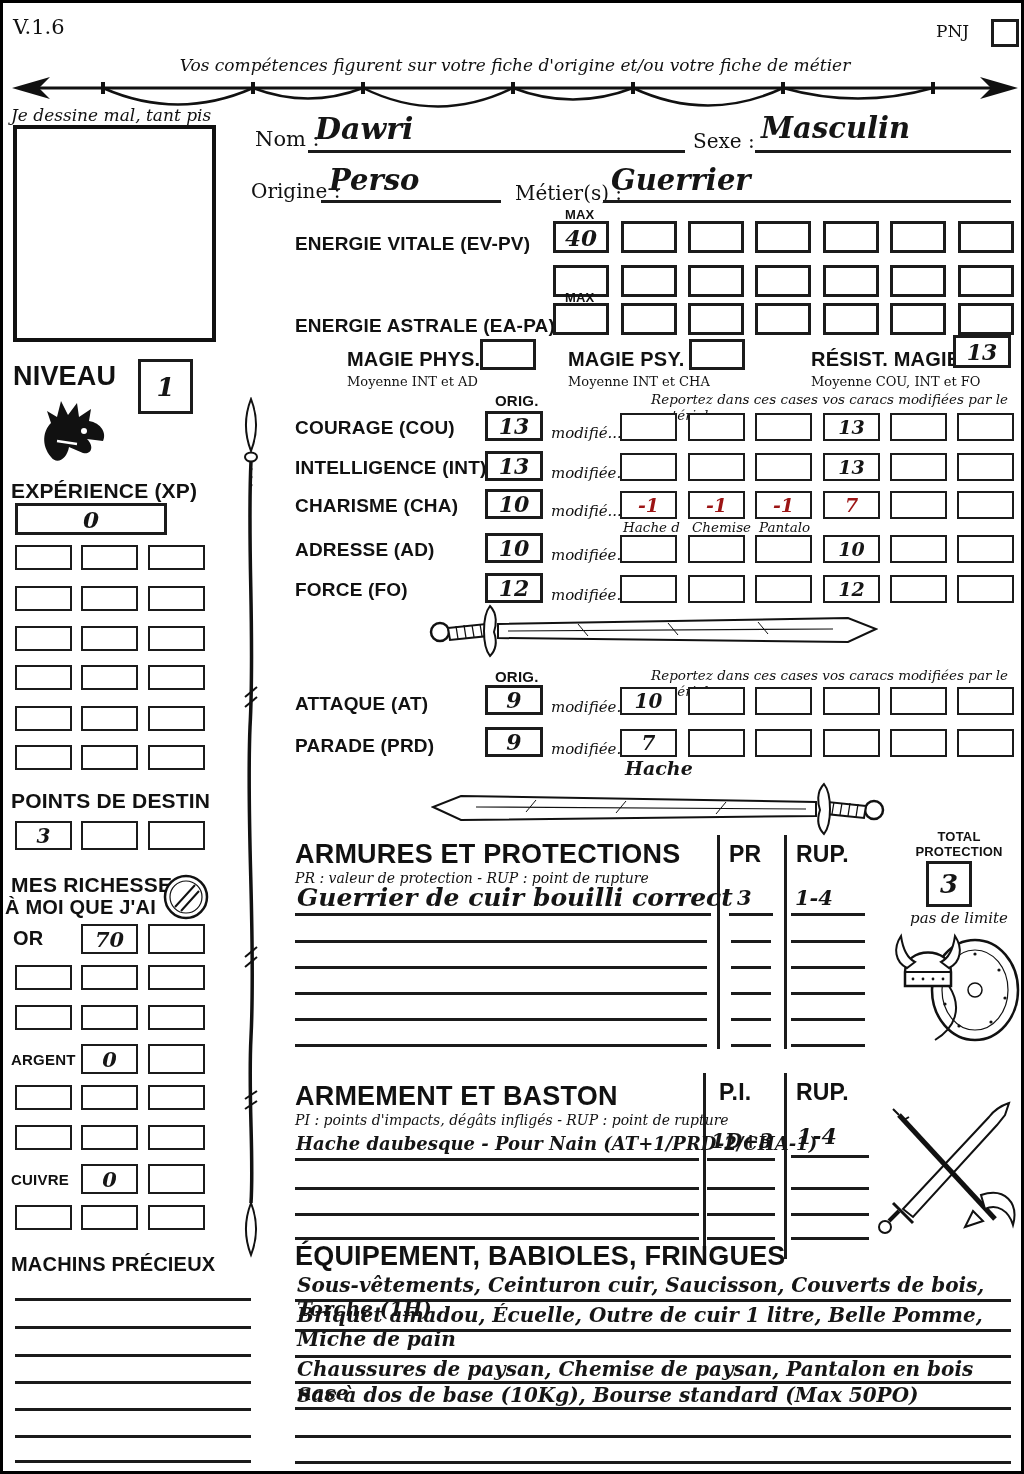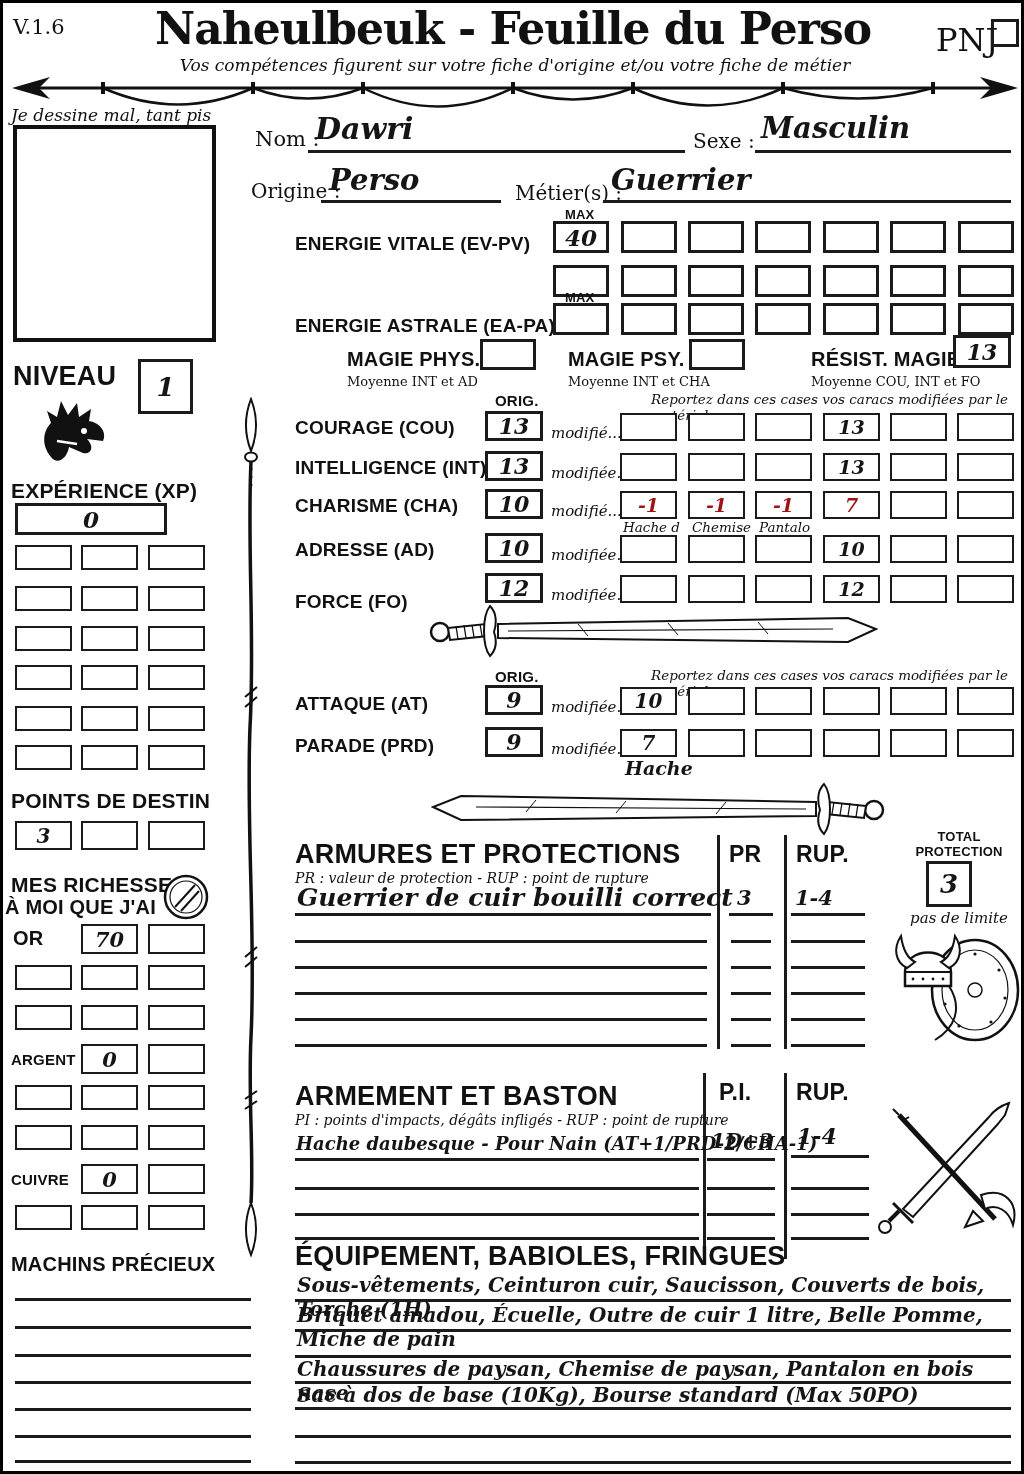--- a/index.html
+++ b/index.html
@@ -23,22 +23,21 @@
   .hl { position:absolute; height:2.5px; background:#1b1b1b; }
   .vl { position:absolute; width:2.5px; background:#1b1b1b; }
   svg { display:block; }
 </style>
 </head>
 <body>
 
 <div id="page">
 
   <div class="abs fC" style="left:10px;top:12px;font-size:21px">V.1.6</div>
-  <div class="abs fT" style="left:110px;top:0px;width:800px;text-align:center;font-size:44px;letter-spacing:-1px">Naheulbeuk - Feuille du Perso</div>
-  <div class="abs fC" style="left:933px;top:18px;font-size:32px">PNJ</div>
+  <div class="abs fC" style="left:933px;top:18px;font-size:17px">PNJ</div>
   <div class="abs" style="left:988px;top:16px;width:28px;height:28px;border:3px solid #1b1b1b"></div>
   <div class="abs fCi" style="left:162px;top:52px;width:700px;text-align:center;font-size:17px">Vos compétences figurent sur votre fiche d'origine et/ou votre fiche de métier</div>
 
   <div class="abs" style="left:5px;top:70px">
     <svg width="1014" height="36" viewBox="0 0 1014 36">
       <line x1="30" y1="15" x2="984" y2="15" stroke="#111" stroke-width="3"></line>
       <polygon points="4,15 42,4 31,15 42,26" fill="#111"></polygon>
       <polygon points="1010,15 972,4 983,15 972,26" fill="#111"></polygon>
       <path d="M95,15 Q170,48 245,15 M245,15 Q300,36 355,15 M355,15 Q430,52 505,15 M505,15 Q565,38 625,15 M625,15 Q700,50 775,15 M775,15 Q850,36 925,15" fill="none" stroke="#111" stroke-width="2.5"></path>
       <path d="M95,9 L95,21 M245,9 L245,21 M355,9 L355,21 M505,9 L505,21 M625,9 L625,21 M775,9 L775,21 M925,9 L925,21" stroke="#111" stroke-width="4"></path>
@@ -137,21 +136,21 @@
   <div class="abs fH" style="left:292px;top:536px;font-size:19px">ADRESSE (AD)</div>
   <div class="bx3 hw" style="left:482px;top:530px;width:58px;height:30px;font-size:22px">10</div>
   <div class="abs fCi" style="left:548px;top:543px;font-size:15px">modifiée...</div>
   <div class="bx hw" style="left:617px;top:532px;height:28px;font-size:19px"></div>
   <div class="bx hw" style="left:685px;top:532px;height:28px;font-size:19px"></div>
   <div class="bx hw" style="left:752px;top:532px;height:28px;font-size:19px"></div>
   <div class="bx hw" style="left:820px;top:532px;height:28px;font-size:19px">10</div>
   <div class="bx hw" style="left:887px;top:532px;height:28px;font-size:19px"></div>
   <div class="bx hw" style="left:954px;top:532px;height:28px;font-size:19px"></div>
 
-  <div class="abs fH" style="left:292px;top:588px;font-size:19px">FORCE (FO)</div>
+  <div class="abs fH" style="left:292px;top:576px;font-size:19px">FORCE (FO)</div>
   <div class="bx3 hw" style="left:482px;top:570px;width:58px;height:30px;font-size:22px">12</div>
   <div class="abs fCi" style="left:548px;top:583px;font-size:15px">modifiée...</div>
   <div class="bx hw" style="left:617px;top:572px;height:28px;font-size:19px"></div>
   <div class="bx hw" style="left:685px;top:572px;height:28px;font-size:19px"></div>
   <div class="bx hw" style="left:752px;top:572px;height:28px;font-size:19px"></div>
   <div class="bx hw" style="left:820px;top:572px;height:28px;font-size:19px">12</div>
   <div class="bx hw" style="left:887px;top:572px;height:28px;font-size:19px"></div>
   <div class="bx hw" style="left:954px;top:572px;height:28px;font-size:19px"></div>
 
   <div class="abs" style="left:425px;top:600px">

